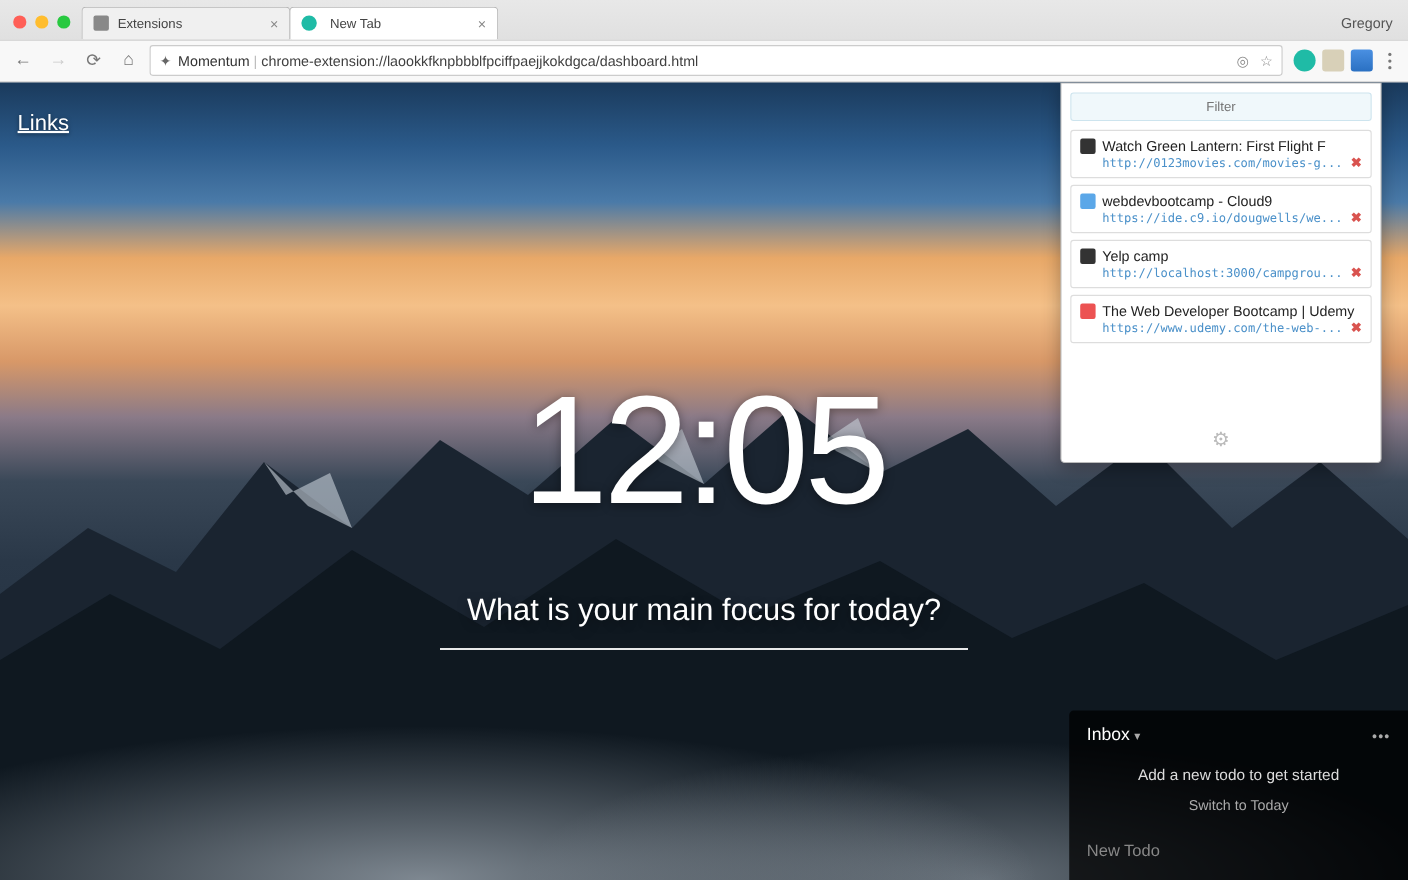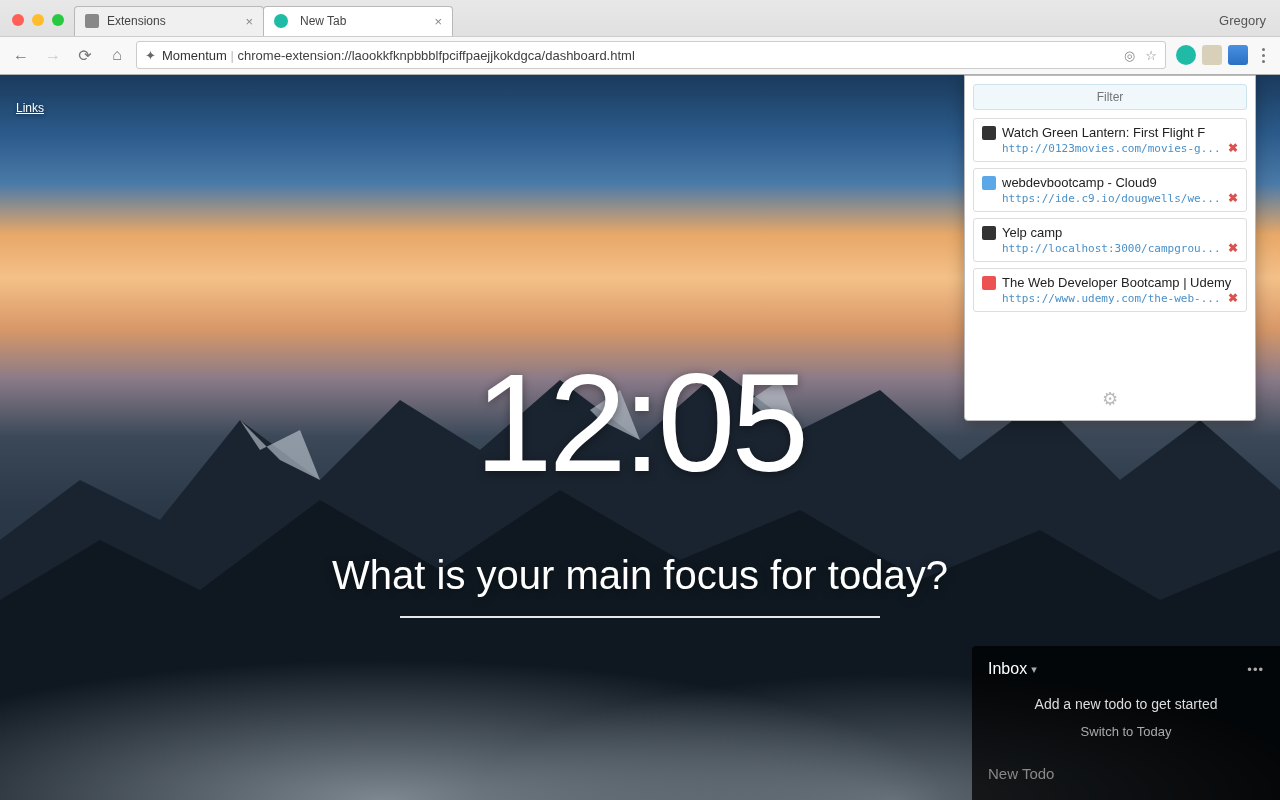--- a/index.html
+++ b/index.html
@@ -31,26 +31,26 @@
 .ext-icon { width: 20px; height: 20px; border-radius: 3px; }
 .menu-dots { width: 18px; display: flex; flex-direction: column; gap: 3px; align-items: center; justify-content: center; cursor: pointer; }
 .menu-dots span { width: 3px; height: 3px; background: #777; border-radius: 50%; }
 
 
 .content { position: relative; height: 725px; background: linear-gradient(to bottom, #1a3a5c 0%, #2b5a8a 8%, #4a7aa8 15%, #e8a868 22%, #f4c088 28%, #d89868 35%, #8a7a88 42%, #3a4858 50%, #2a3848 60%, #1a2838 100%); overflow: hidden; }
 .mountains { position: absolute; bottom: 0; left: 0; right: 0; height: 520px; }
 .mtn-svg { width: 100%; height: 100%; }
 .clouds { position: absolute; bottom: 0; left: 0; right: 0; height: 280px; background: radial-gradient(ellipse 800px 200px at 30% 100%, rgba(200,210,220,0.6) 0%, transparent 70%), radial-gradient(ellipse 600px 180px at 70% 100%, rgba(180,190,200,0.5) 0%, transparent 70%); }
 
-.links-label { position: absolute; top: 26px; left: 16px; color: #fff; font-size: 12px; font-weight: 400; cursor: pointer; text-shadow: 0 1px 4px rgba(0,0,0,0.5); text-decoration: underline; }
+.links-label { position: absolute; top: 26px; left: 16px; color: #fff; font-size: 20px; font-weight: 400; cursor: pointer; text-shadow: 0 1px 4px rgba(0,0,0,0.5); text-decoration: underline; }
 
-.center-block { position: absolute; left: 50%; transform: translateX(-50%); top: 278px; text-align: center; color: #fff; text-shadow: 0 2px 10px rgba(0,0,0,0.4); width: 100%; }
+.center-block { position: absolute; left: 50%; transform: translateX(-50%); top: 264px; text-align: center; color: #fff; text-shadow: 0 2px 10px rgba(0,0,0,0.4); width: 100%; }
 .clock { font-size: 140px; font-weight: 500; letter-spacing: -4px; line-height: 1; }
 .greeting { font-size: 44px; font-weight: 400; margin-top: 18px; }
-.focus-q { font-size: 40px; font-weight: 300; margin-top: 60px; }
+.focus-q { font-size: 28px; font-weight: 300; margin-top: 60px; }
 .focus-line { width: 480px; border-bottom: 2px solid rgba(255,255,255,0.9); margin: 18px auto 0; }
 
 
 .ext-panel { position: absolute; top: 0; right: 24px; width: 292px; background: #fff; border: 1px solid #bbb; border-radius: 0 0 4px 4px; box-shadow: 0 4px 16px rgba(0,0,0,0.3); padding: 8px; }
 .filter-input { width: 100%; height: 26px; border: 1px solid #cde4ee; background: #f0f8fb; border-radius: 3px; text-align: center; font-size: 12px; color: #888; }
 .saved-list { margin-top: 8px; }
 .saved-item { border: 1px solid #ddd; border-radius: 3px; padding: 6px 12px 6px 8px; margin-bottom: 6px; position: relative; }
 .saved-title { font-size: 13px; color: #222; display: flex; align-items: center; gap: 6px; }
 .saved-fav { width: 14px; height: 14px; border-radius: 2px; flex-shrink: 0; }
 .saved-url { font-size: 11px; color: #4a90c9; margin-left: 20px; margin-top: 2px; font-family: Menlo, monospace; }

